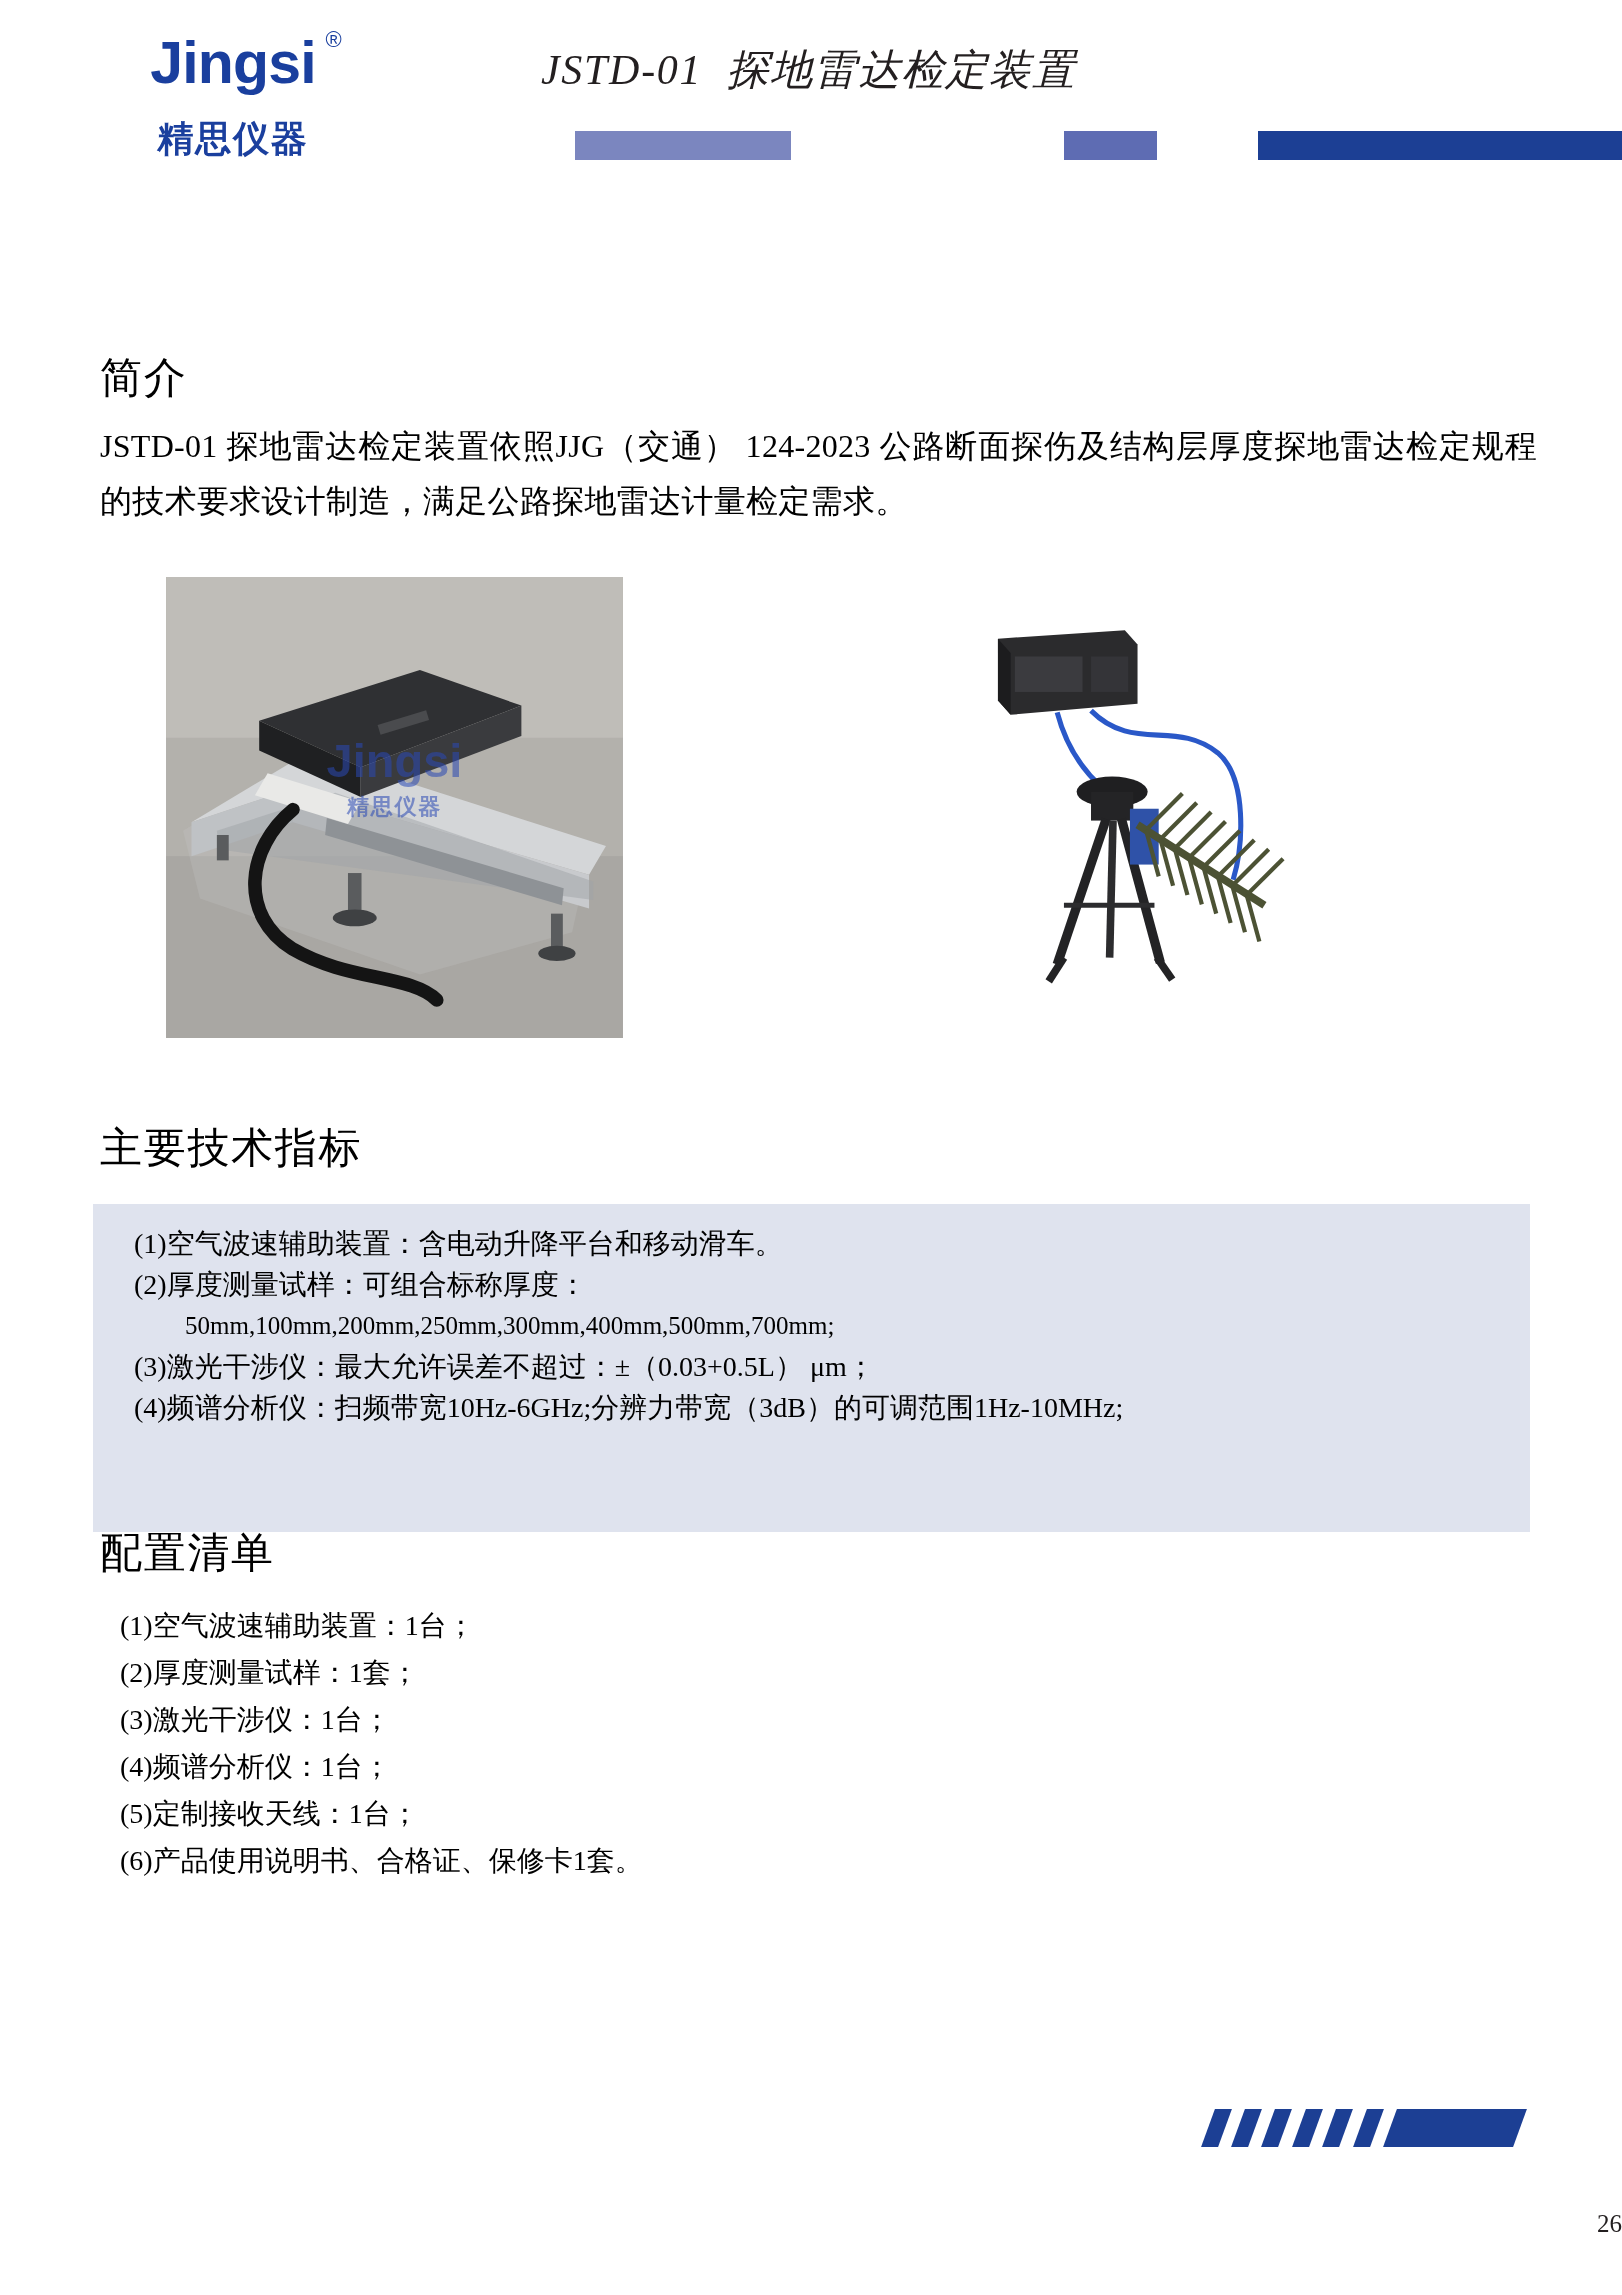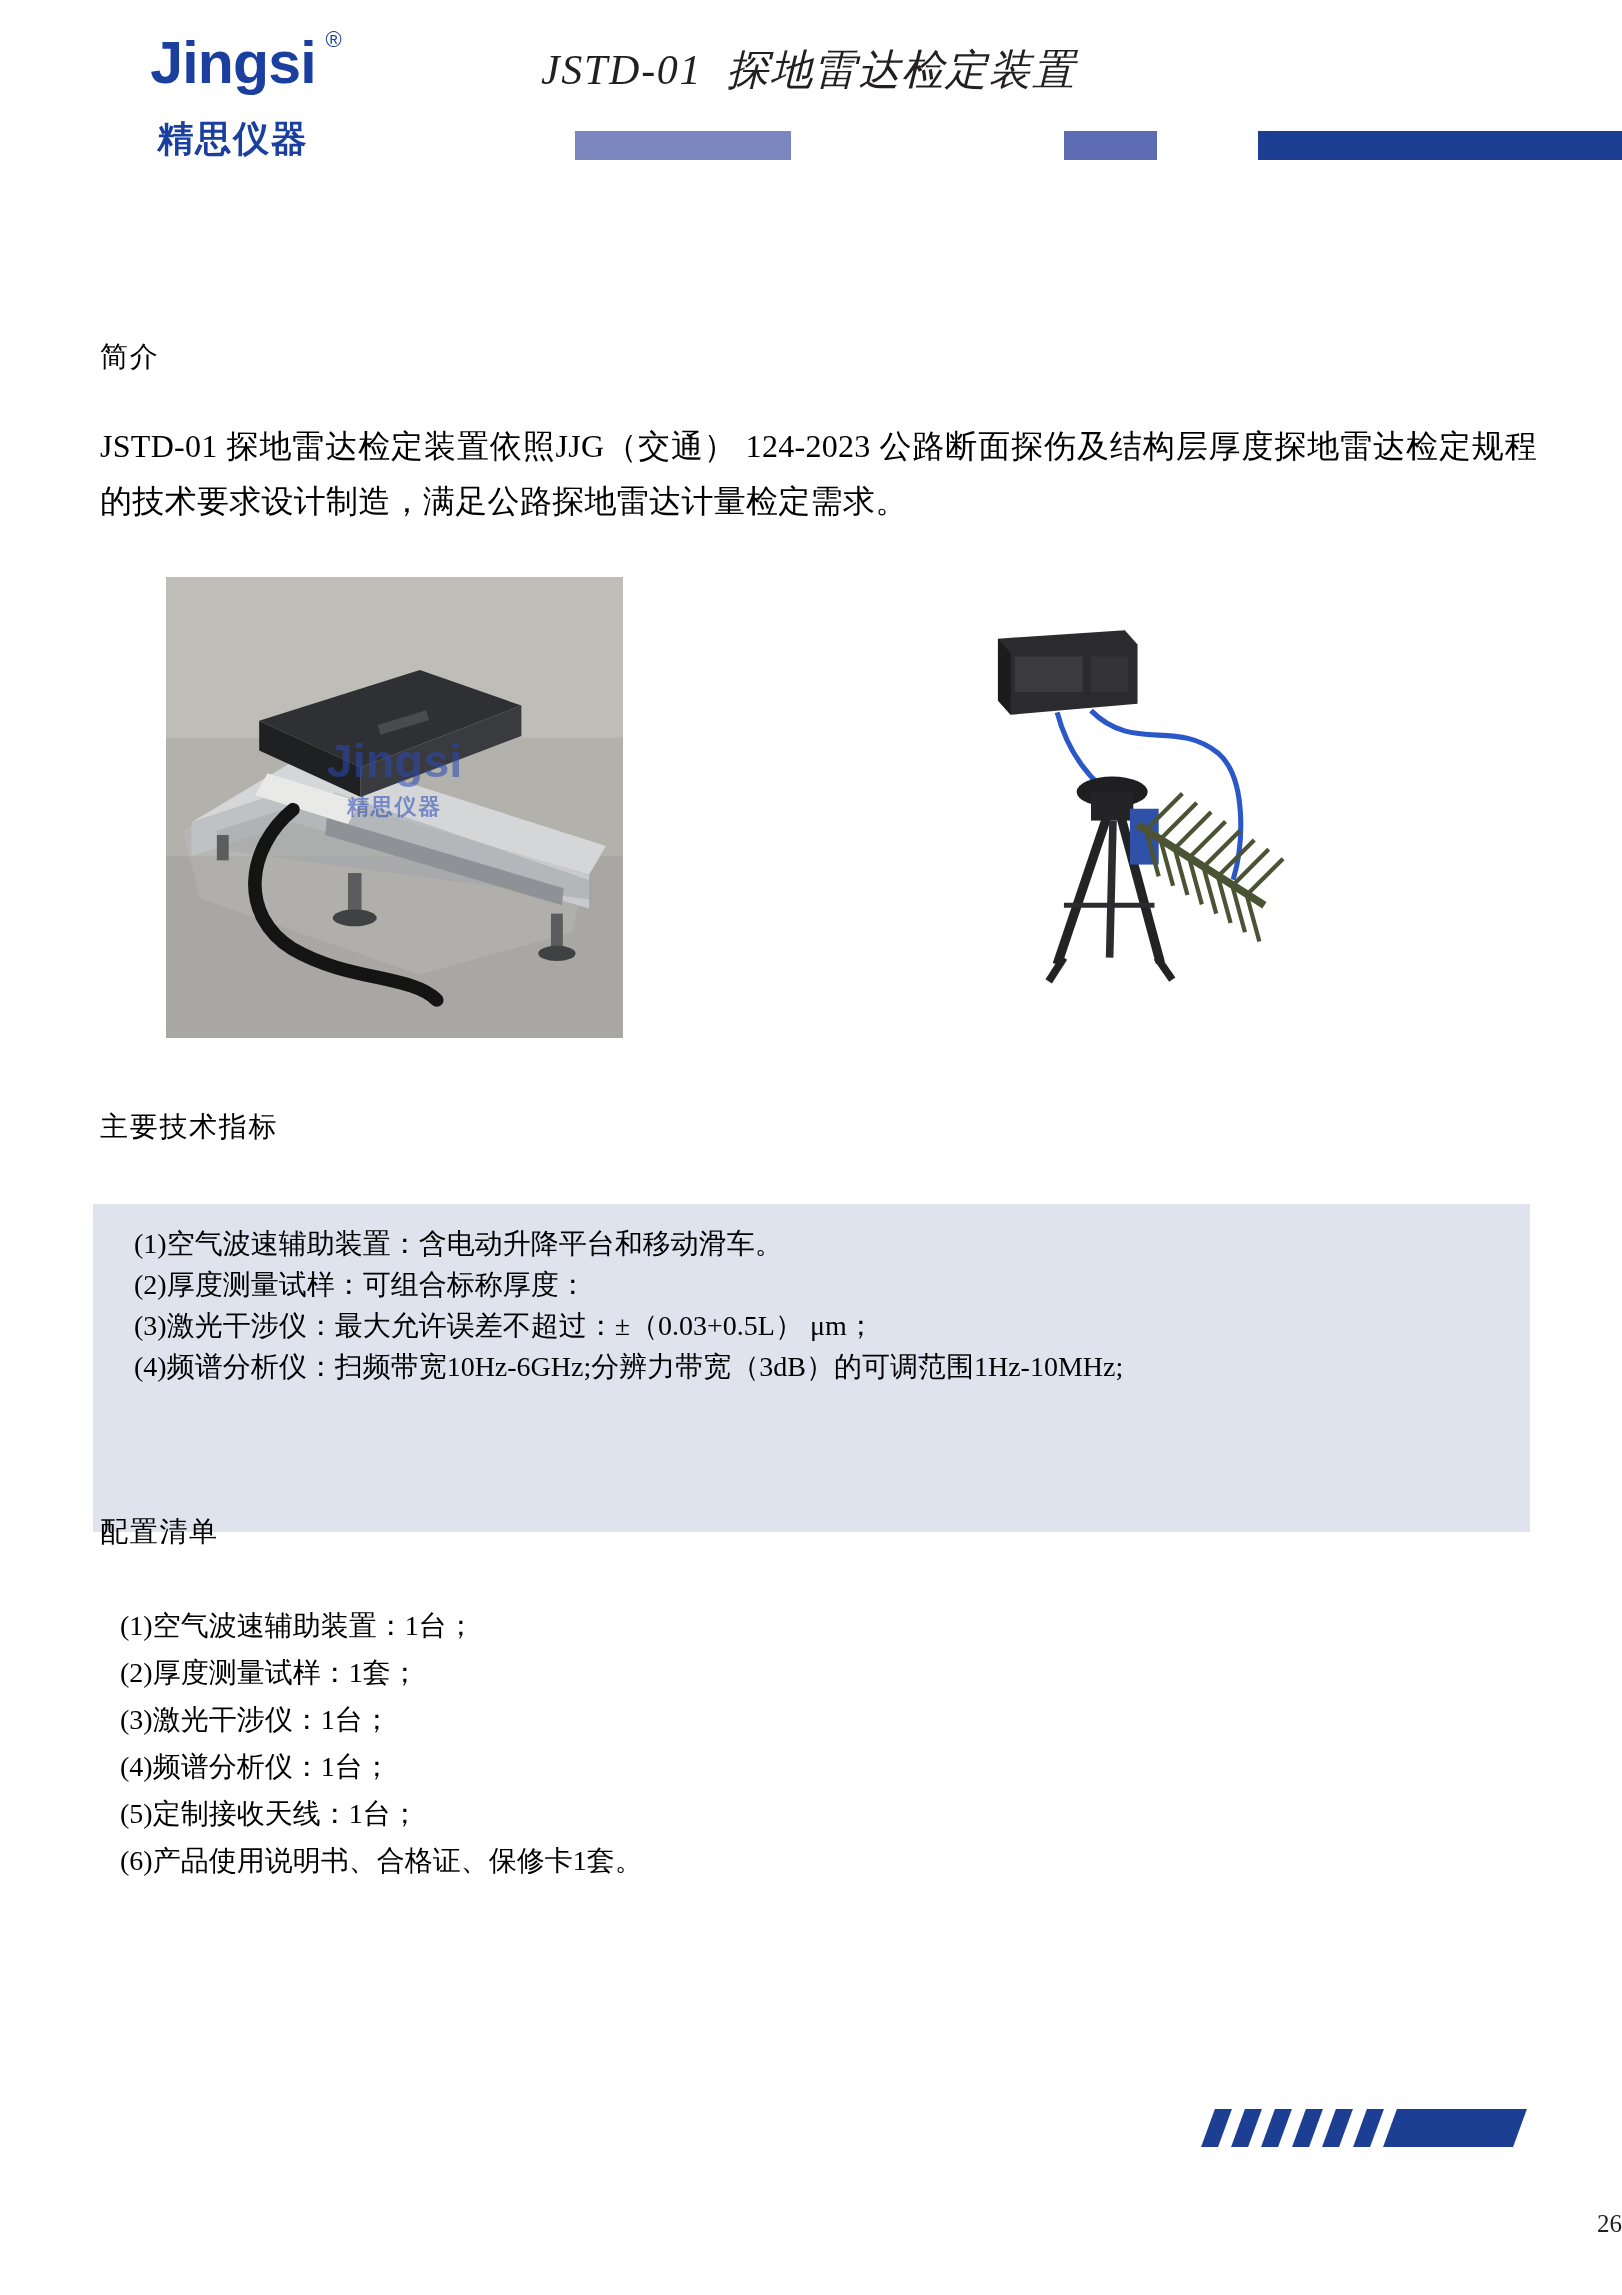--- a/index.html
+++ b/index.html
@@ -74,24 +74,25 @@
     height: 29px;
     top: 131px;
   }
   .bar-1 { left: 575px;  width: 216px; background: #7b86bf; }
   .bar-2 { left: 1064px; width: 93px; background: #5e6cb3; }
   .bar-3 { left: 1258px; width: 364px; background: #1c3f94; }
 
   
   .sec-heading {
     position: absolute;
-    font-size: 28px;
+    font-size: 42px;
     color: #000;
     letter-spacing: 1.7px;
     white-space: nowrap;
+    margin-top: 12px;
   }
 
   
   .intro {
     position: absolute;
     left: 100px;
     top: 419px;
     width: 1437px;
     font-size: 32px;
     line-height: 55px;
@@ -305,20 +306,21 @@
         <line x1="334" y1="318" x2="349" y2="373"></line>
     </g>
   </svg>
 </div>
 
 <div class="sec-heading" style="left:100px; top:1108px;">主要技术指标</div>
 
 <div class="spec-box">
   <div class="spec-line">(1)空气波速辅助装置：含电动升降平台和移动滑车。</div>
   <div class="spec-line">(2)厚度测量试样：可组合标称厚度：</div>
+  <div class="spec-line indent">50mm,100mm,200mm,250mm,300mm,400mm,500mm,700mm;</div>
   <div class="spec-line">(3)激光干涉仪：最大允许误差不超过：±（0.03+0.5L） μm；</div>
   <div class="spec-line">(4)频谱分析仪：扫频带宽10Hz-6GHz;分辨力带宽（3dB）的可调范围1Hz-10MHz;</div>
 </div>
 
 <div class="sec-heading" style="left:100px; top:1513px;">配置清单</div>
 
 <div class="cfg-list">
   <div class="cfg-line">(1)空气波速辅助装置：1台；</div>
   <div class="cfg-line">(2)厚度测量试样：1套；</div>
   <div class="cfg-line">(3)激光干涉仪：1台；</div>

